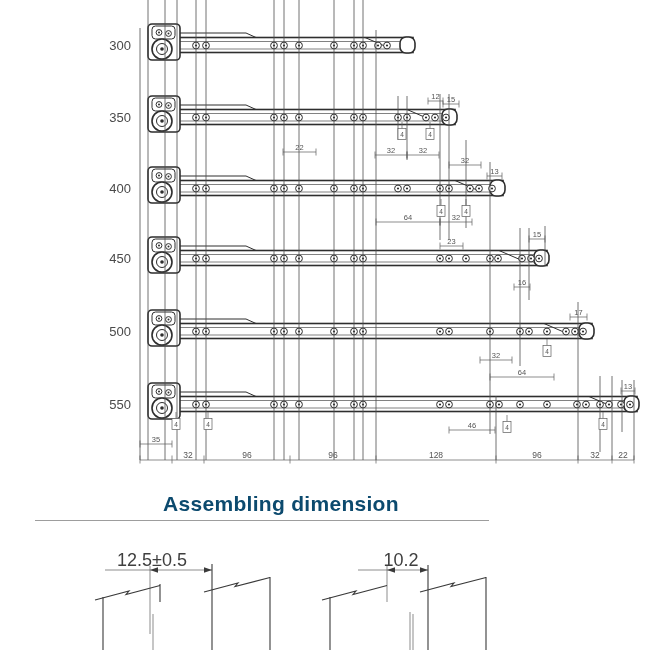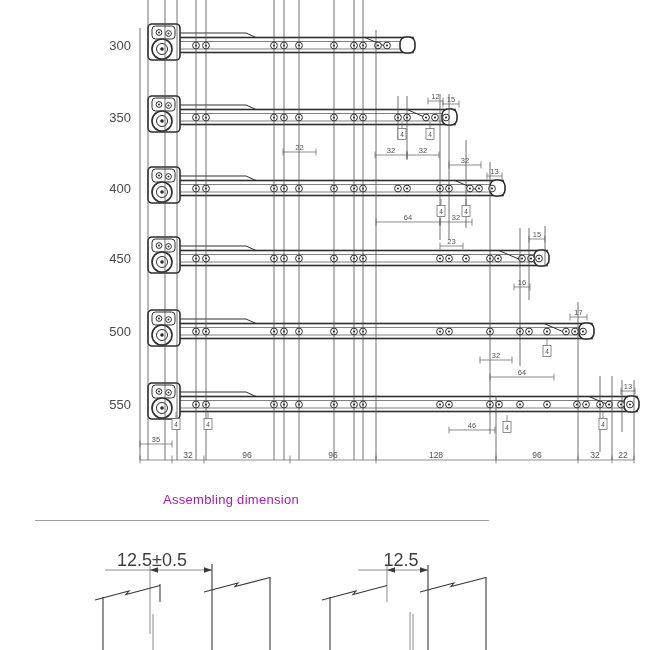--- a/index.html
+++ b/index.html
@@ -9,21 +9,21 @@
   .lw16{stroke:#2e2e2e;stroke-width:1.6;}
   .lw10{stroke:#2e2e2e;stroke-width:1;}
   .lw06{stroke:#2e2e2e;stroke-width:.6;}
   .guide{stroke:#4e4e4e;stroke-width:.8;}
   .dimline{stroke:#5c5c5c;stroke-width:.7;}
   .panel{stroke:#3a3a3a;stroke-width:1.1;}
   text.rowlabel{font:13px "Liberation Sans",sans-serif;fill:#4a4a4a;}
   text.dimtext{font:7.5px "Liberation Sans",sans-serif;fill:#555;}
   text.chaintext{font:8.5px "Liberation Sans",sans-serif;fill:#555;}
   text.boxdigit{font:6.5px "Liberation Sans",sans-serif;fill:#555;}
-  .assembling-title{position:absolute;left:163px;top:492px;font-size:13px;color:#a21caf;letter-spacing:.3px;}
+  .assembling-title{position:absolute;left:163px;top:492px;font-size:21px;color:#0c4a6e;letter-spacing:.3px;font-weight:bold;}
   .divider{position:absolute;left:35px;top:520px;width:454px;height:0;border-top:1.6px solid #9d9d9d;}
   .dim-label{position:absolute;top:550px;font-size:18px;color:#3f3f3f;transform:translateX(-50%);white-space:nowrap;}
   .dim-left{left:152px;}
   .dim-right{left:401px;}
 </style>
 </head>
 <body>
 
 <div class="stage">
   <svg id="drawing" width="650" height="650" viewBox="0 0 650 650">
@@ -538,14 +538,14 @@
         <line x1="330" y1="597" x2="330" y2="650" class="panel"></line>
         <polyline points="322,600 356,591 353,594.5 387,585.5" class="panel" fill="none"></polyline>
         <line x1="428" y1="565" x2="428" y2="650" class="panel"></line>
         <polyline points="420,592 454,583 451,586.5 486,577.5" class="panel" fill="none"></polyline>
         <line x1="486" y1="577" x2="486" y2="650" class="panel"></line>
       </g>
     </svg>
   <div class="assembling-title">Assembling dimension</div>
   <div class="divider"></div>
   <div class="dim-label dim-left">12.5±0.5</div>
-  <div class="dim-label dim-right">12.5</div>
+  <div class="dim-label dim-right">10.2</div>
 </div>
 
 </body></html>

